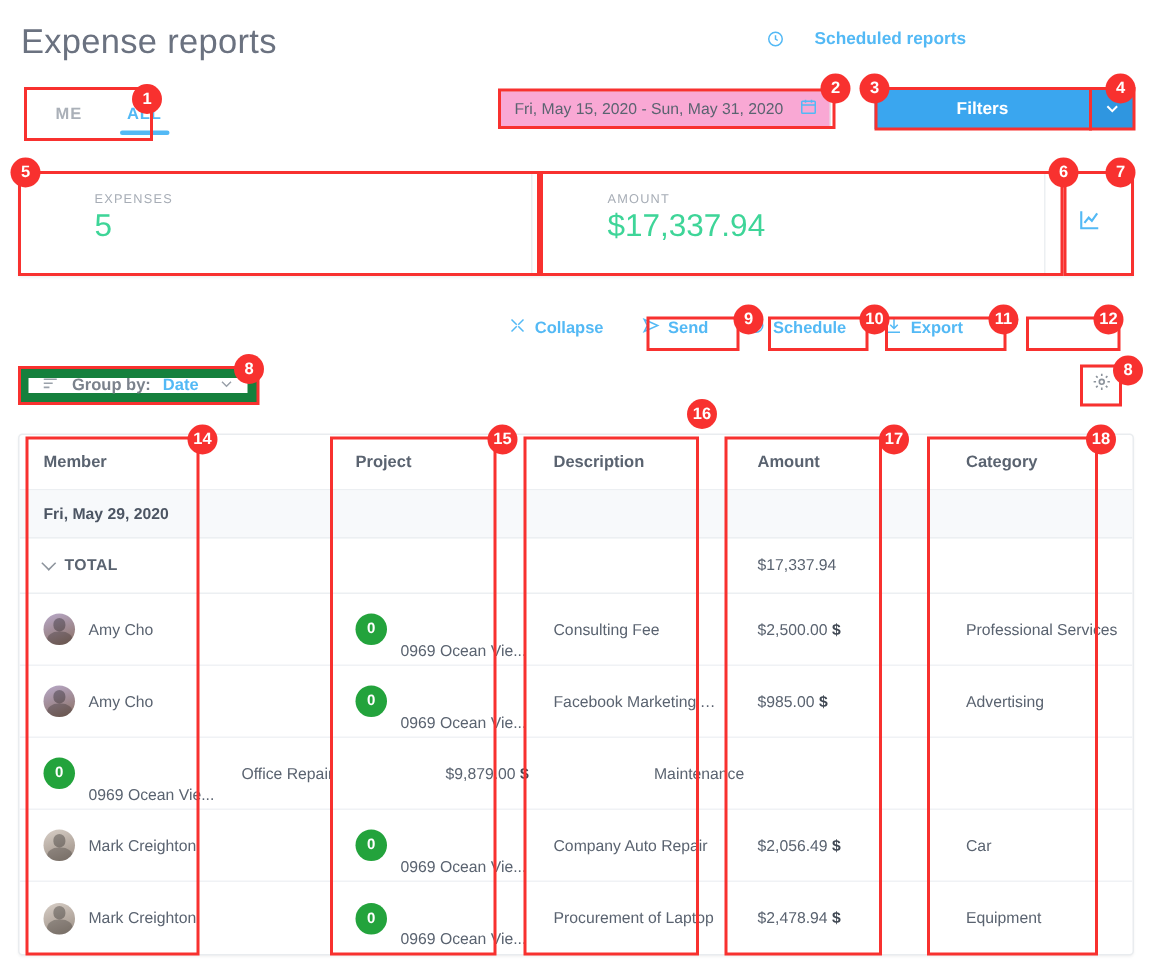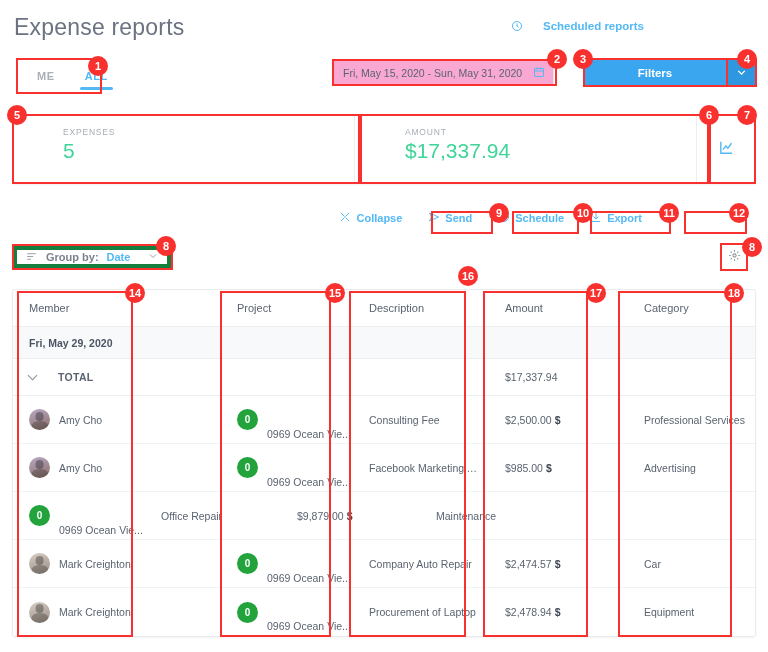--- a/index.html
+++ b/index.html
@@ -118,21 +118,21 @@
   .org {
     position: absolute; left: 14px; top: 209px;
     display: flex; align-items: baseline; gap: 7px;
   }
   .org-name { font-size: 19px; color: #555d68; font-weight: 400; }
   .org-loc  { font-size: 10.5px; color: #8a9099; }
 
   .groupby {
     position: absolute; left: 12px; top: 245px;
     width: 160px; height: 24px;
-    border: 5px solid #15803d; background: #fff;
+    border: 7px solid #15803d; background: #fff;
     display: flex; align-items: center; gap: 8px;
     padding: 0 8px;
     font-size: 11px; font-weight: bold; color: #7b828c;
   }
   .groupby .val { color: #53b9f5; }
   .groupby .caret { margin-left: auto; color: #9aa1aa; }
 
   .actions {
     position: absolute; right: 14px; top: 211px;
     display: flex; align-items: center; gap: 26px;
@@ -156,40 +156,40 @@
     background: #fff;
     border: 1px solid #e9ecef;
     border-radius: 3px;
     box-shadow: 0 1px 2px rgba(0,0,0,.05);
     overflow: hidden;
   }
   .trow { display: flex; align-items: center; }
   .thead .trow { height: 36px; }
   .thead { border-bottom: 1px solid #eceff2; }
   .th {
-    font-size: 11px; font-weight: normal; color: #5a6370;
+    font-size: 11px; font-weight: bold; color: #5a6370;
     padding-left: 16px;
   }
   .c-member { width: 208px; }
   .c-project { width: 132px; }
   .c-desc { width: 136px; }
   .c-amount { width: 139px; }
   .c-cat { flex: 1; }
 
   .group-row {
     height: 32px; background: #f7f9fb;
     border-bottom: 1px solid #eceff2;
   }
   .group-row .cell {
     font-size: 10.5px; font-weight: bold; color: #4c5563; padding-left: 16px;
   }
   .total-row { height: 37px; border-bottom: 1px solid #eceff2; }
   .total-row .cell { padding-left: 16px; font-size: 10.5px; color: #5a6370; }
   .total-label {
-    font-weight: bold; display: flex; align-items: center; gap: 22px; letter-spacing:.3px;
+    font-weight: bold; display: flex; align-items: center; gap: 7px; letter-spacing:.3px;
   }
   .drow { height: 48px; border-bottom: 1px solid #f0f2f5; }
   .drow:last-child { border-bottom: none; }
   .cell { padding-left: 16px; font-size: 10.5px; color: #5a6370; }
 
   .member-cell { display: flex; align-items: center; gap: 9px; }
   .avatar {
     width: 21px; height: 21px; border-radius: 50%;
     flex: 0 0 21px; overflow: hidden; position: relative;
     background: #cbb6ab;
@@ -421,21 +421,21 @@
             <span class="avatar av-c"></span>
             <span>Mark Creighton</span>
           </div>
           <div class="cell c-project proj-cell">
             <span class="proj-badge">0</span>
             <span class="proj-name">0969 Ocean Vie...</span>
           </div>
           <div class="cell c-desc">
             <span class="desc-txt">Company Auto Repair</span>
           </div>
-          <div class="cell c-amount"><span>$2,474.57</span><span class="amt-cur">$</span></div>
+          <div class="cell c-amount"><span>$2,056.49</span><span class="amt-cur">$</span></div>
           <div class="cell c-cat"><span>Car</span></div>
         </div>
         <div class="trow drow">
           <div class="cell c-member member-cell">
             <span class="avatar av-c"></span>
             <span>Mark Creighton</span>
           </div>
           <div class="cell c-project proj-cell">
             <span class="proj-badge">0</span>
             <span class="proj-name">0969 Ocean Vie...</span>

